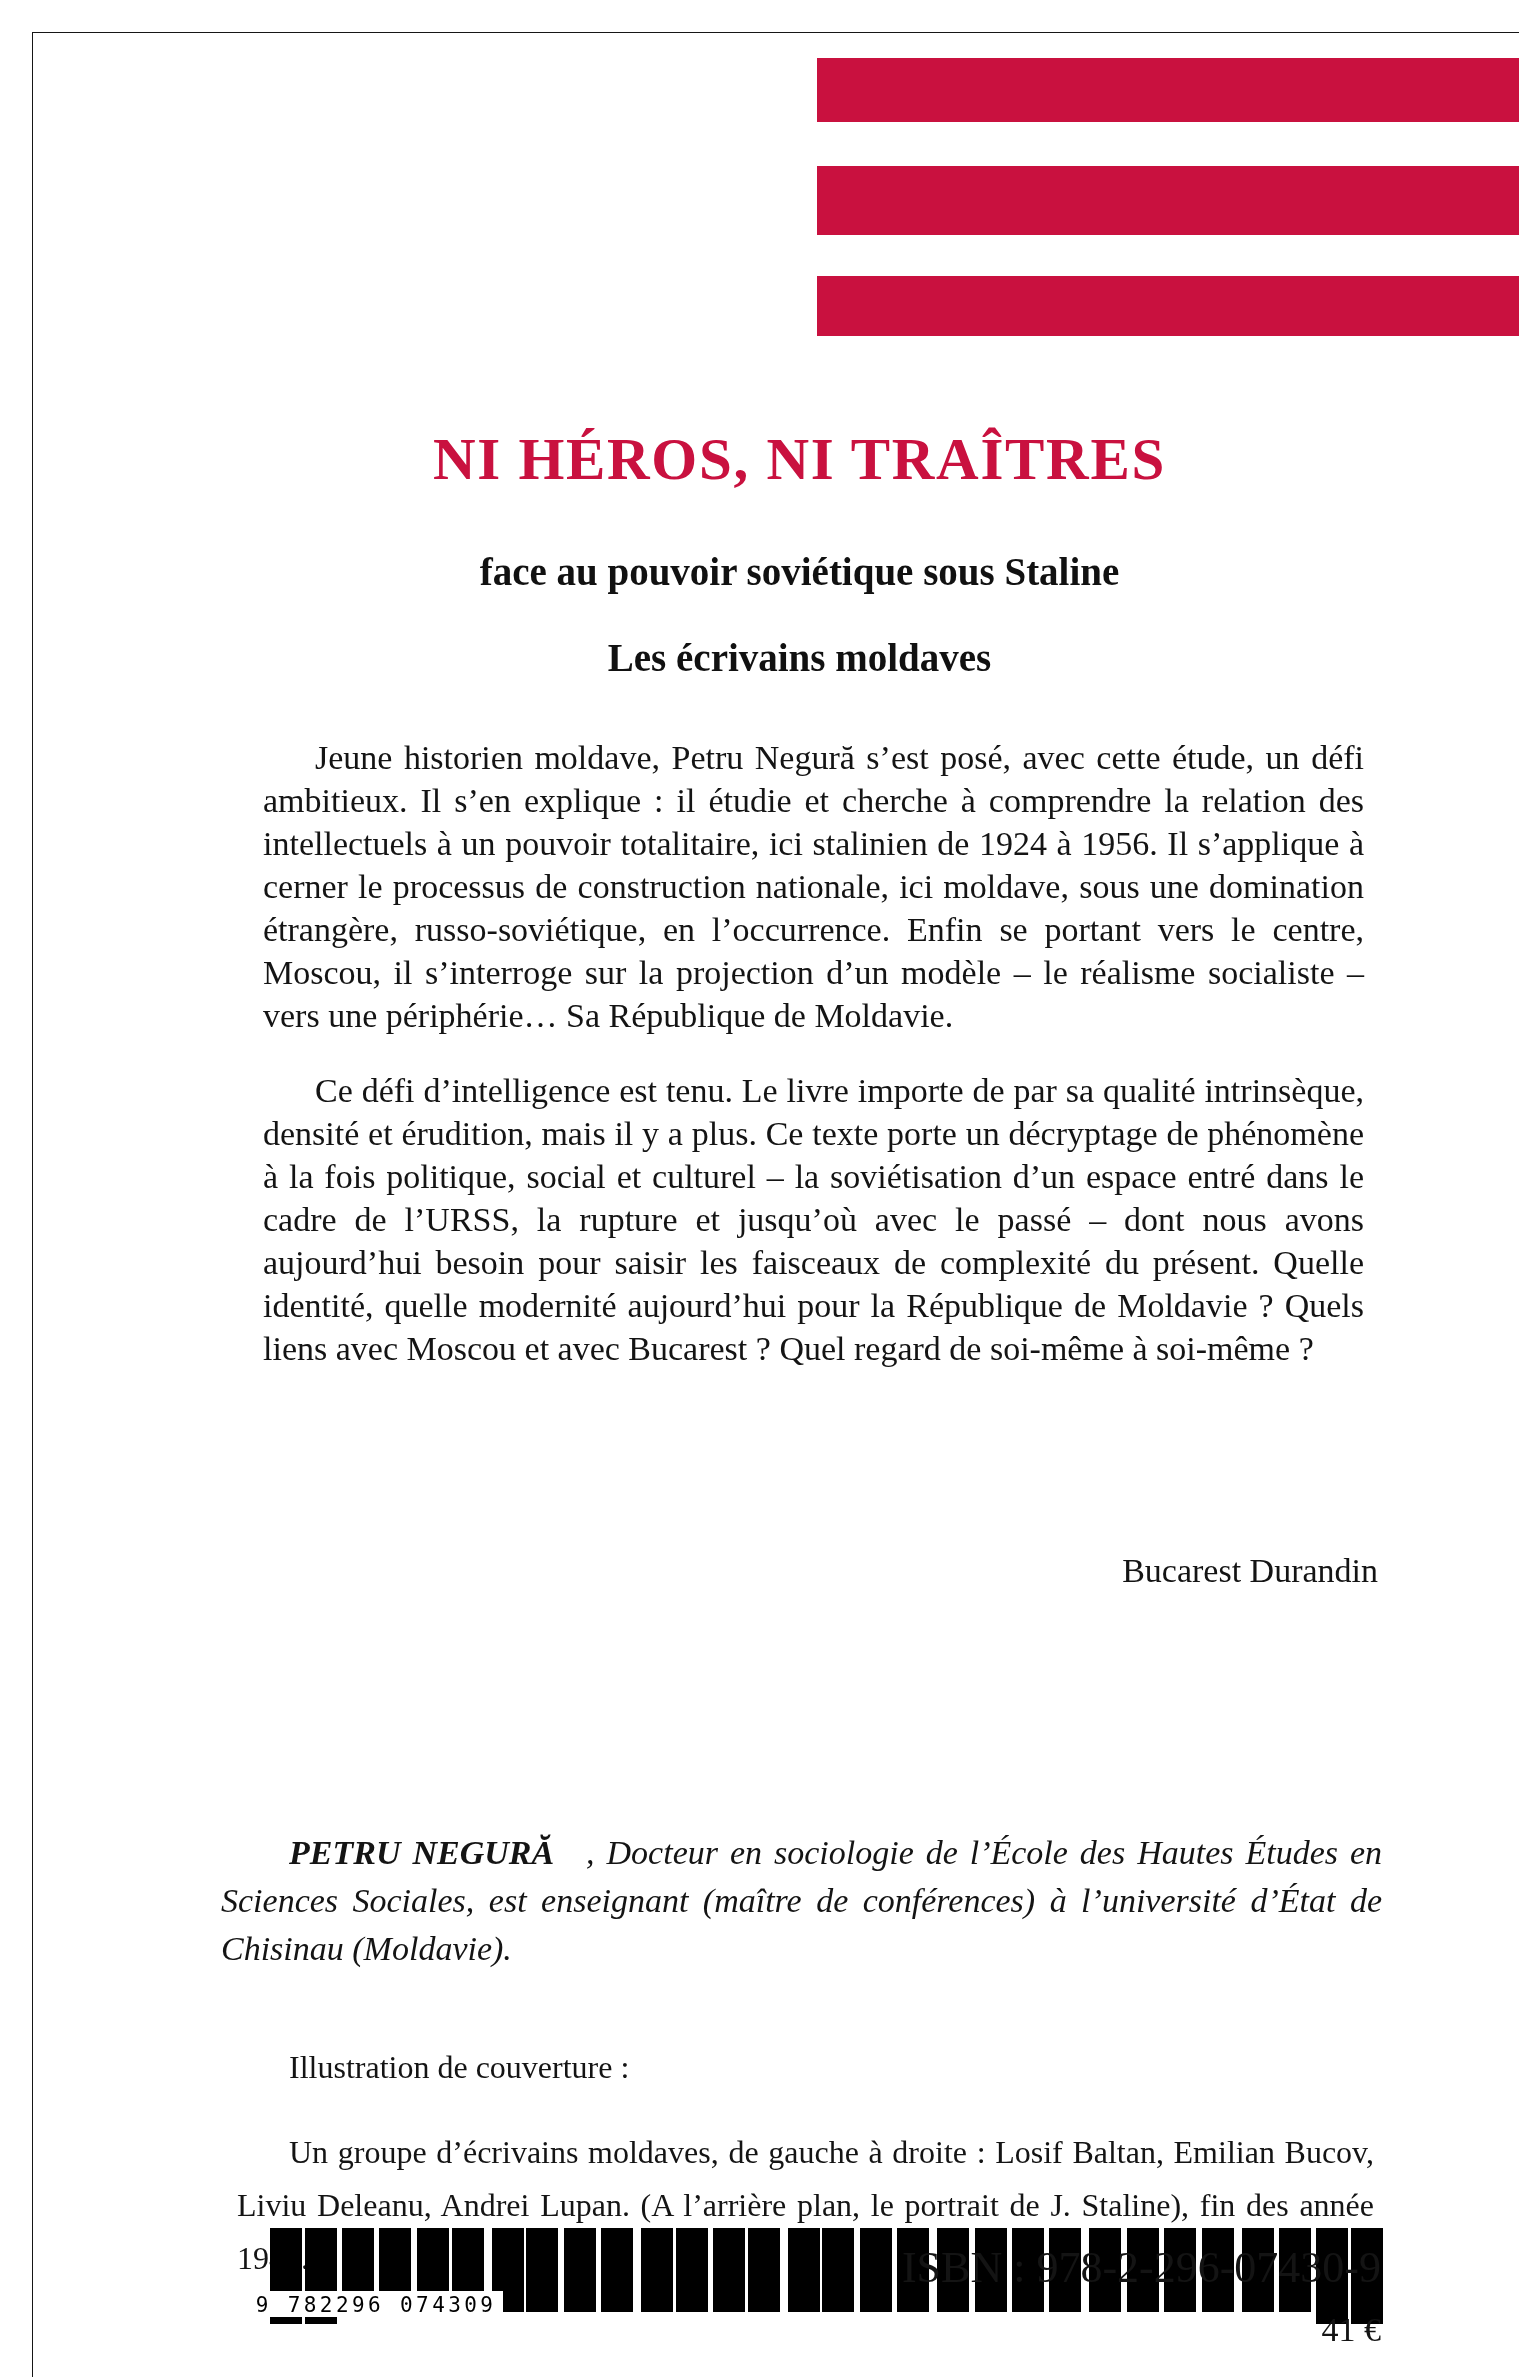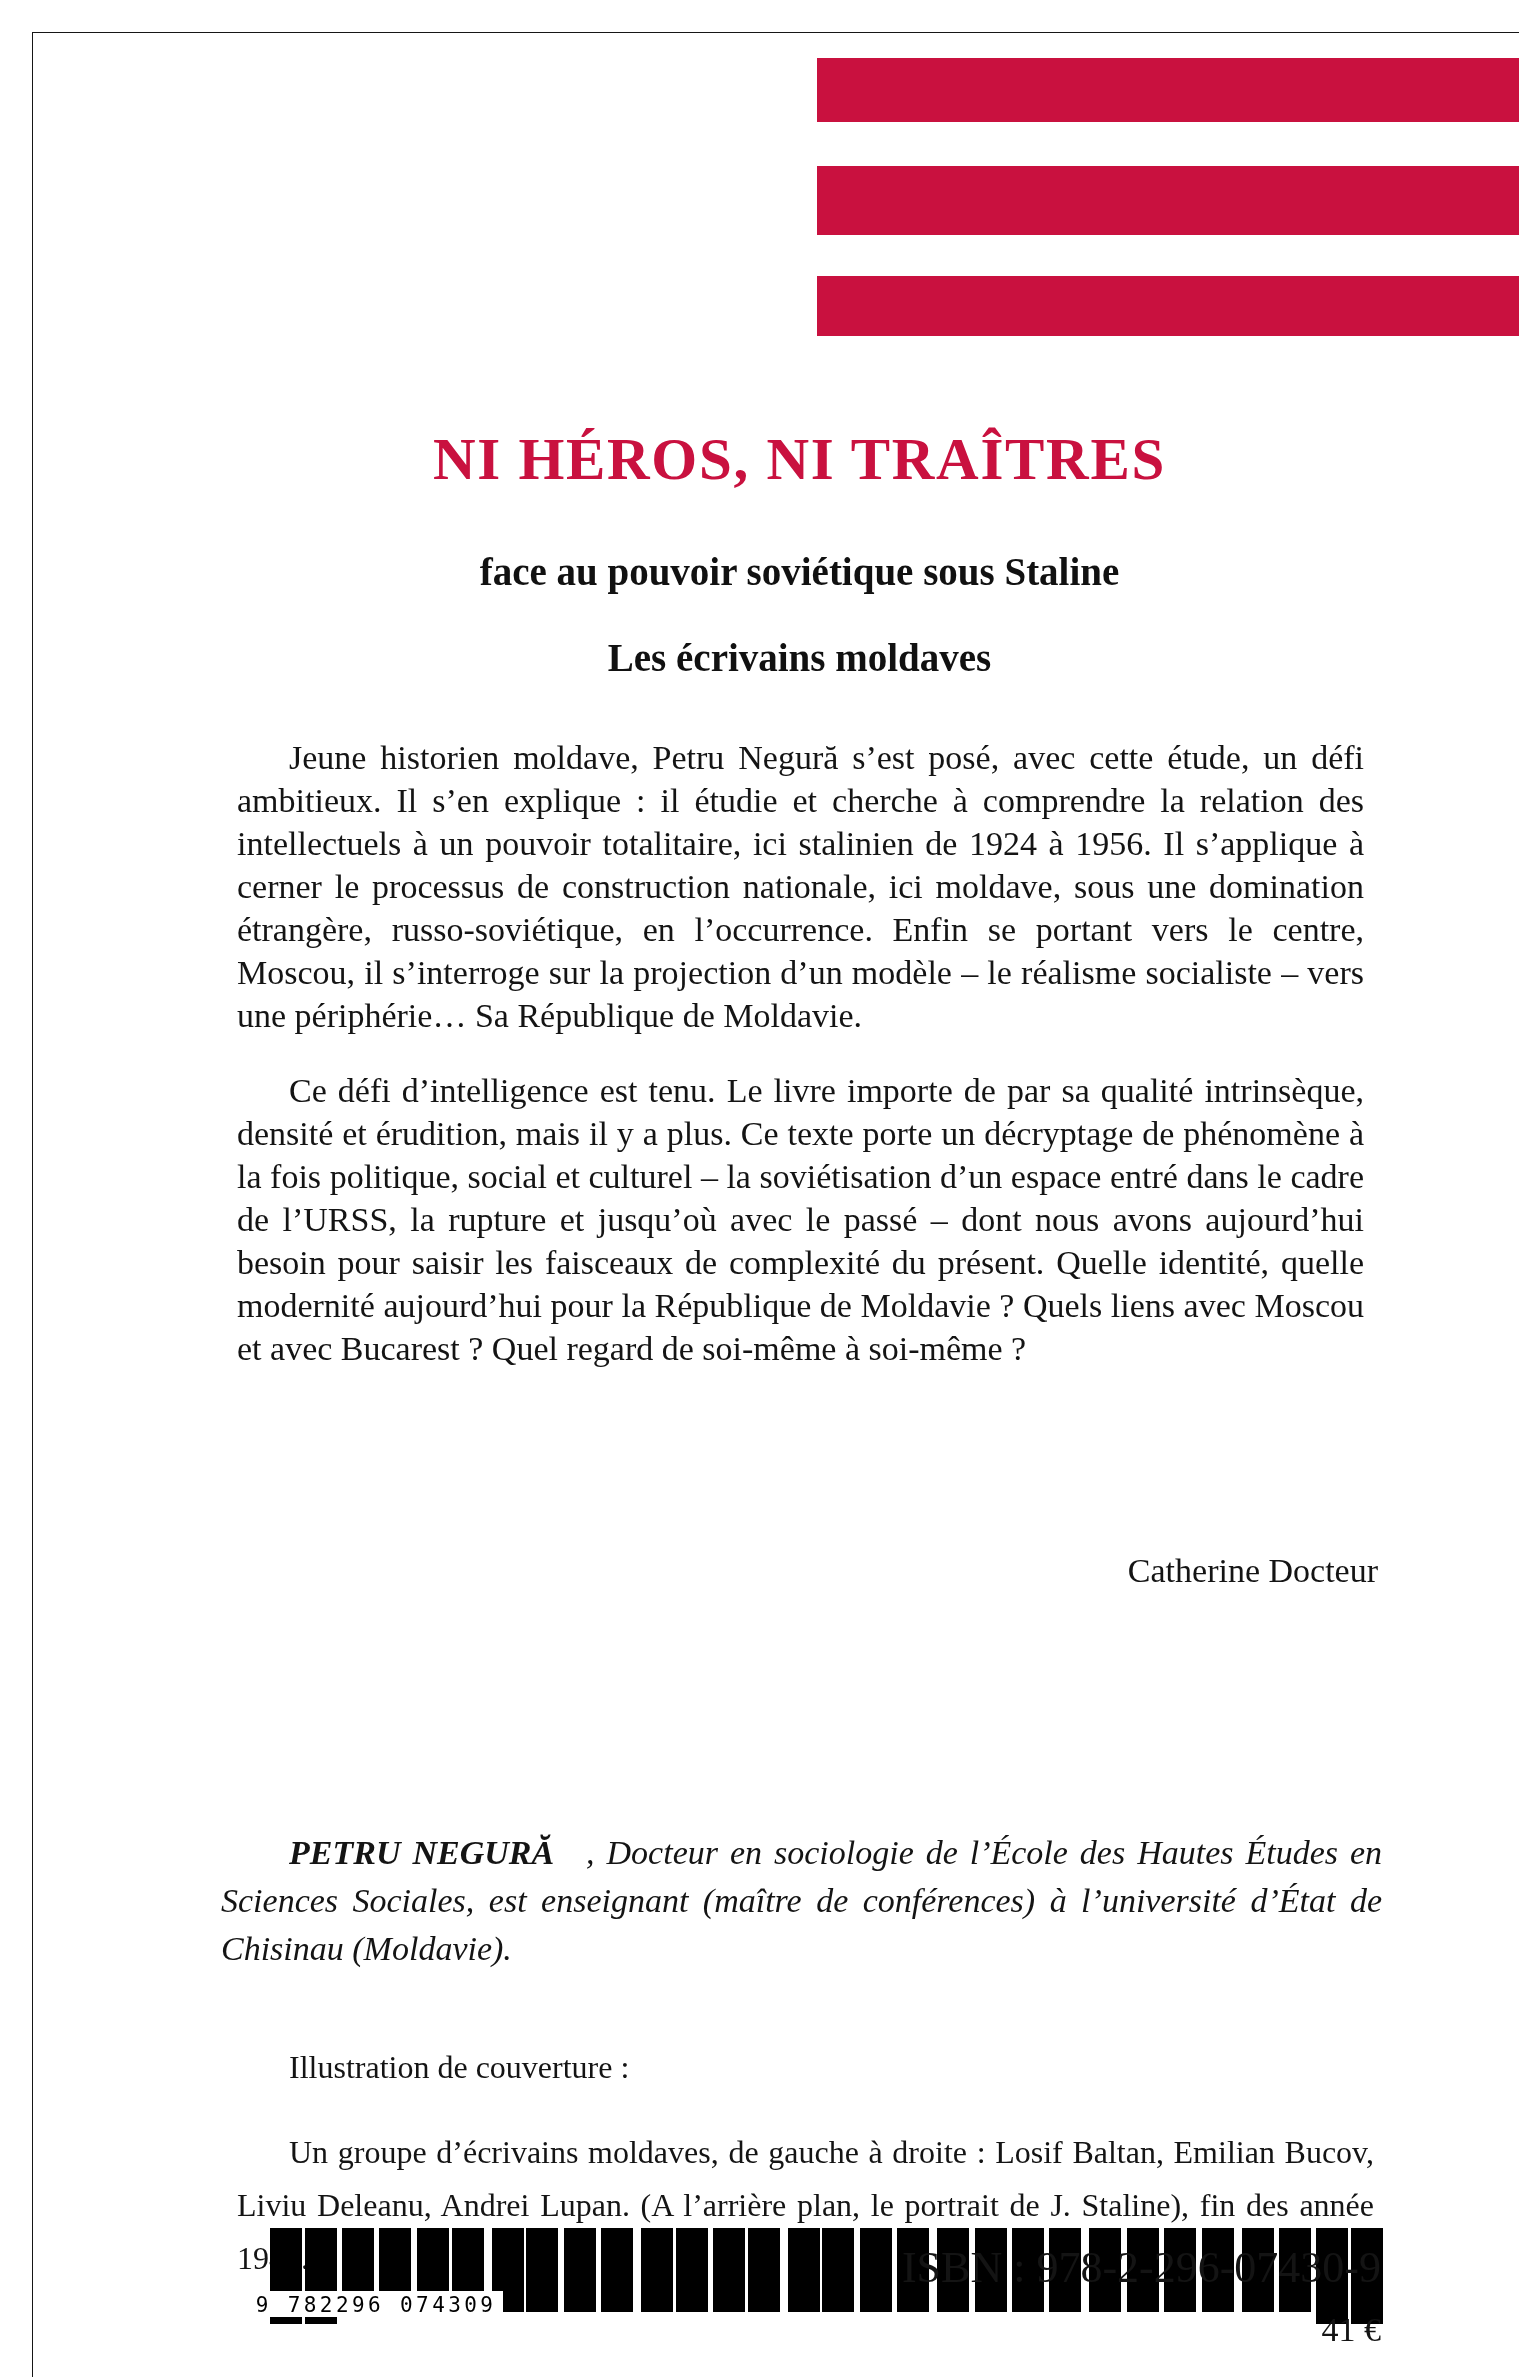--- a/index.html
+++ b/index.html
@@ -42,21 +42,21 @@
     color:#111;
   }
 
   .body-block {
     position:absolute;
     top:671px; left:172px; width:1191px;
     font-size:34px;
     line-height:43px;
     text-align:justify;
   }
-  .body-block p { text-indent:52px; }
+  .body-block p { text-indent:52px;margin-left:26px; }
 
   .author-credit {
     position:absolute;
     top:1503px; right:172px;
     font-size:34px;
   }
 
   .bio-block {
     position:absolute;
     top:1780px; left:172px; width:1193px;
@@ -126,21 +126,21 @@
   <div class="subtitle">
     <div>face au pouvoir soviétique sous Staline</div>
     <div>Les écrivains moldaves</div>
   </div>
 
   <div class="body-block">
     <p>Jeune historien moldave, Petru Negură s’est posé, avec cette étude, un défi ambitieux. Il s’en explique : il étudie et cherche à comprendre la relation des intellectuels à un pouvoir totalitaire, ici stalinien de 1924 à 1956. Il s’applique à cerner le processus de construction nationale, ici moldave, sous une domination étrangère, russo-soviétique, en l’occurrence. Enfin se portant vers le centre, Moscou, il s’interroge sur la projection d’un modèle – le réalisme socialiste – vers une périphérie… Sa République de Moldavie.</p>
     <p>Ce défi d’intelligence est tenu. Le livre importe de par sa qualité intrinsèque, densité et érudition, mais il y a plus. Ce texte porte un décryptage de phénomène à la fois politique, social et culturel – la soviétisation d’un espace entré dans le cadre de l’URSS, la rupture et jusqu’où avec le passé – dont nous avons aujourd’hui besoin pour saisir les faisceaux de complexité du présent. Quelle identité, quelle modernité aujourd’hui pour la République de Moldavie ? Quels liens avec Moscou et avec Bucarest ? Quel regard de soi-même à soi-même ?</p>
   </div>
 
-  <div class="author-credit">Catherine Docteur</div>
+  <div class="author-credit">Bucarest Durandin</div>
 
   <div class="bio-block">
     <span class="bio-lead">PETRU NEGURĂ</span><span>, Docteur en sociologie de l’École des Hautes Études en Sciences Sociales, est enseignant (maître de conférences) à l’université d’État de Chisinau (Moldavie).</span>
   </div>
 
   <div class="illustration-block">
     <div class="illustration-heading">Illustration de couverture :</div>
     <div class="illustration-caption">Un groupe d’écrivains moldaves, de gauche à droite : Losif Baltan, Emilian Bucov, Liviu Deleanu, Andrei Lupan. (A l’arrière plan, le portrait de J. Staline), fin des année 1940.</div>
   </div>
 

